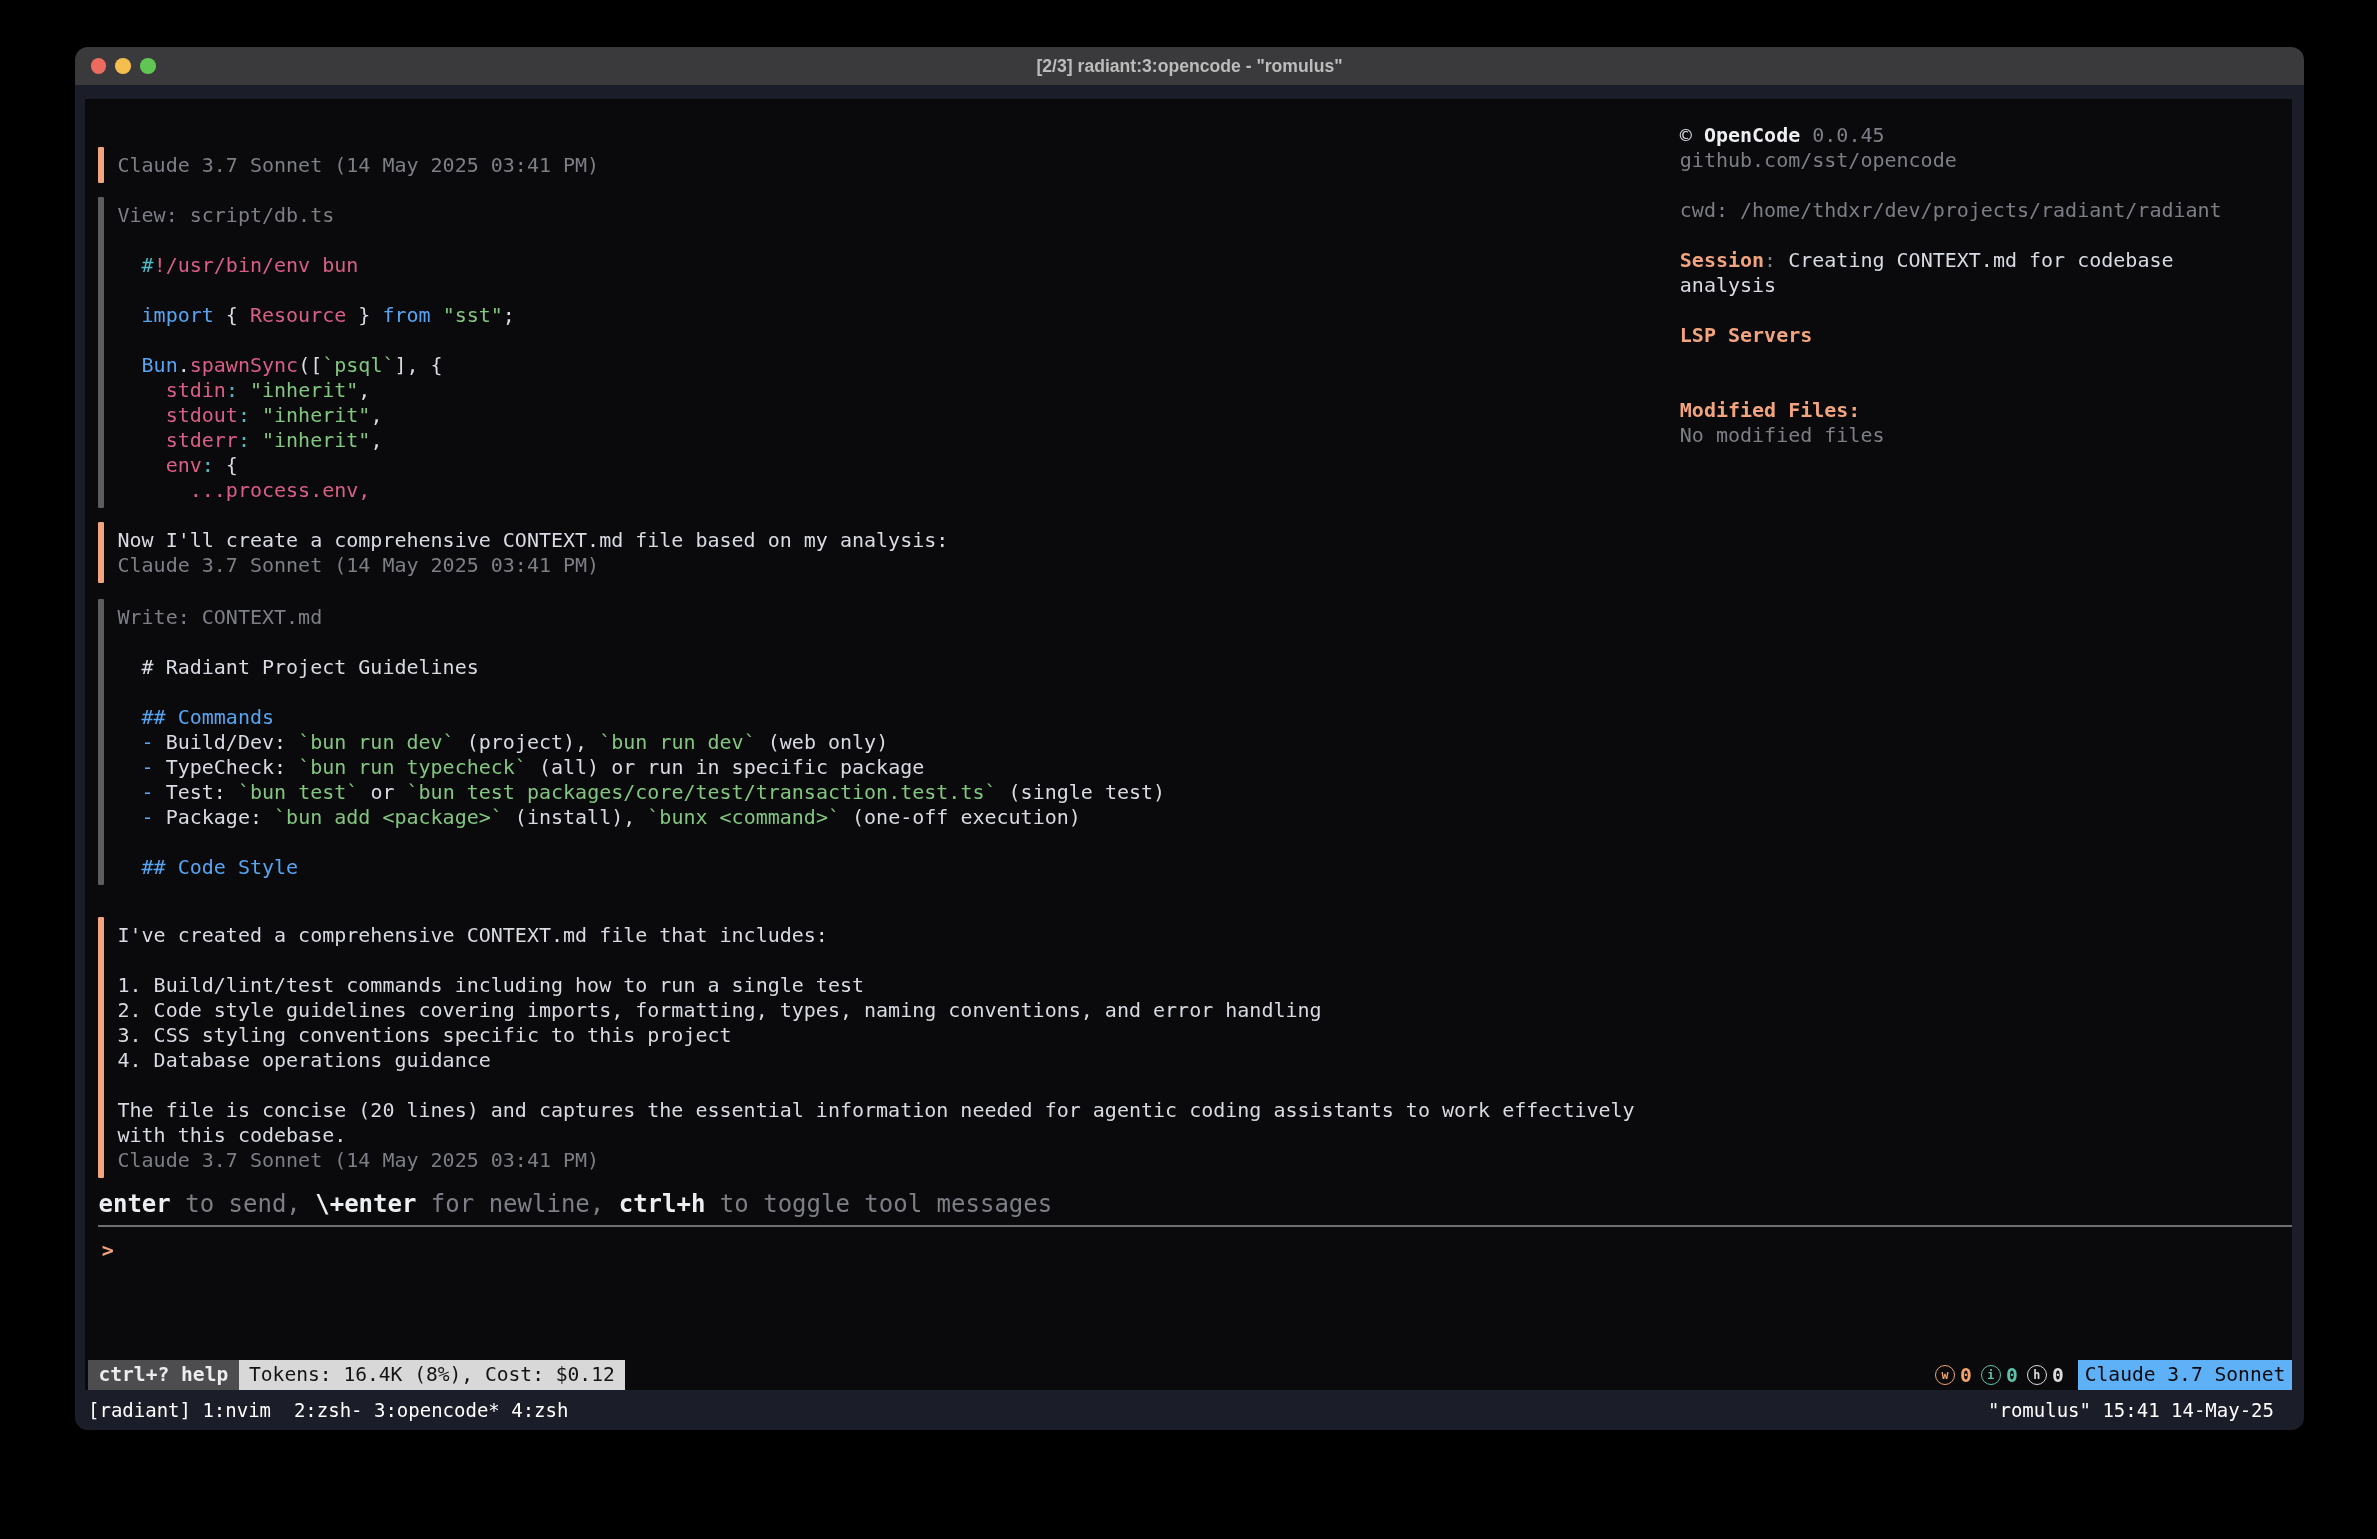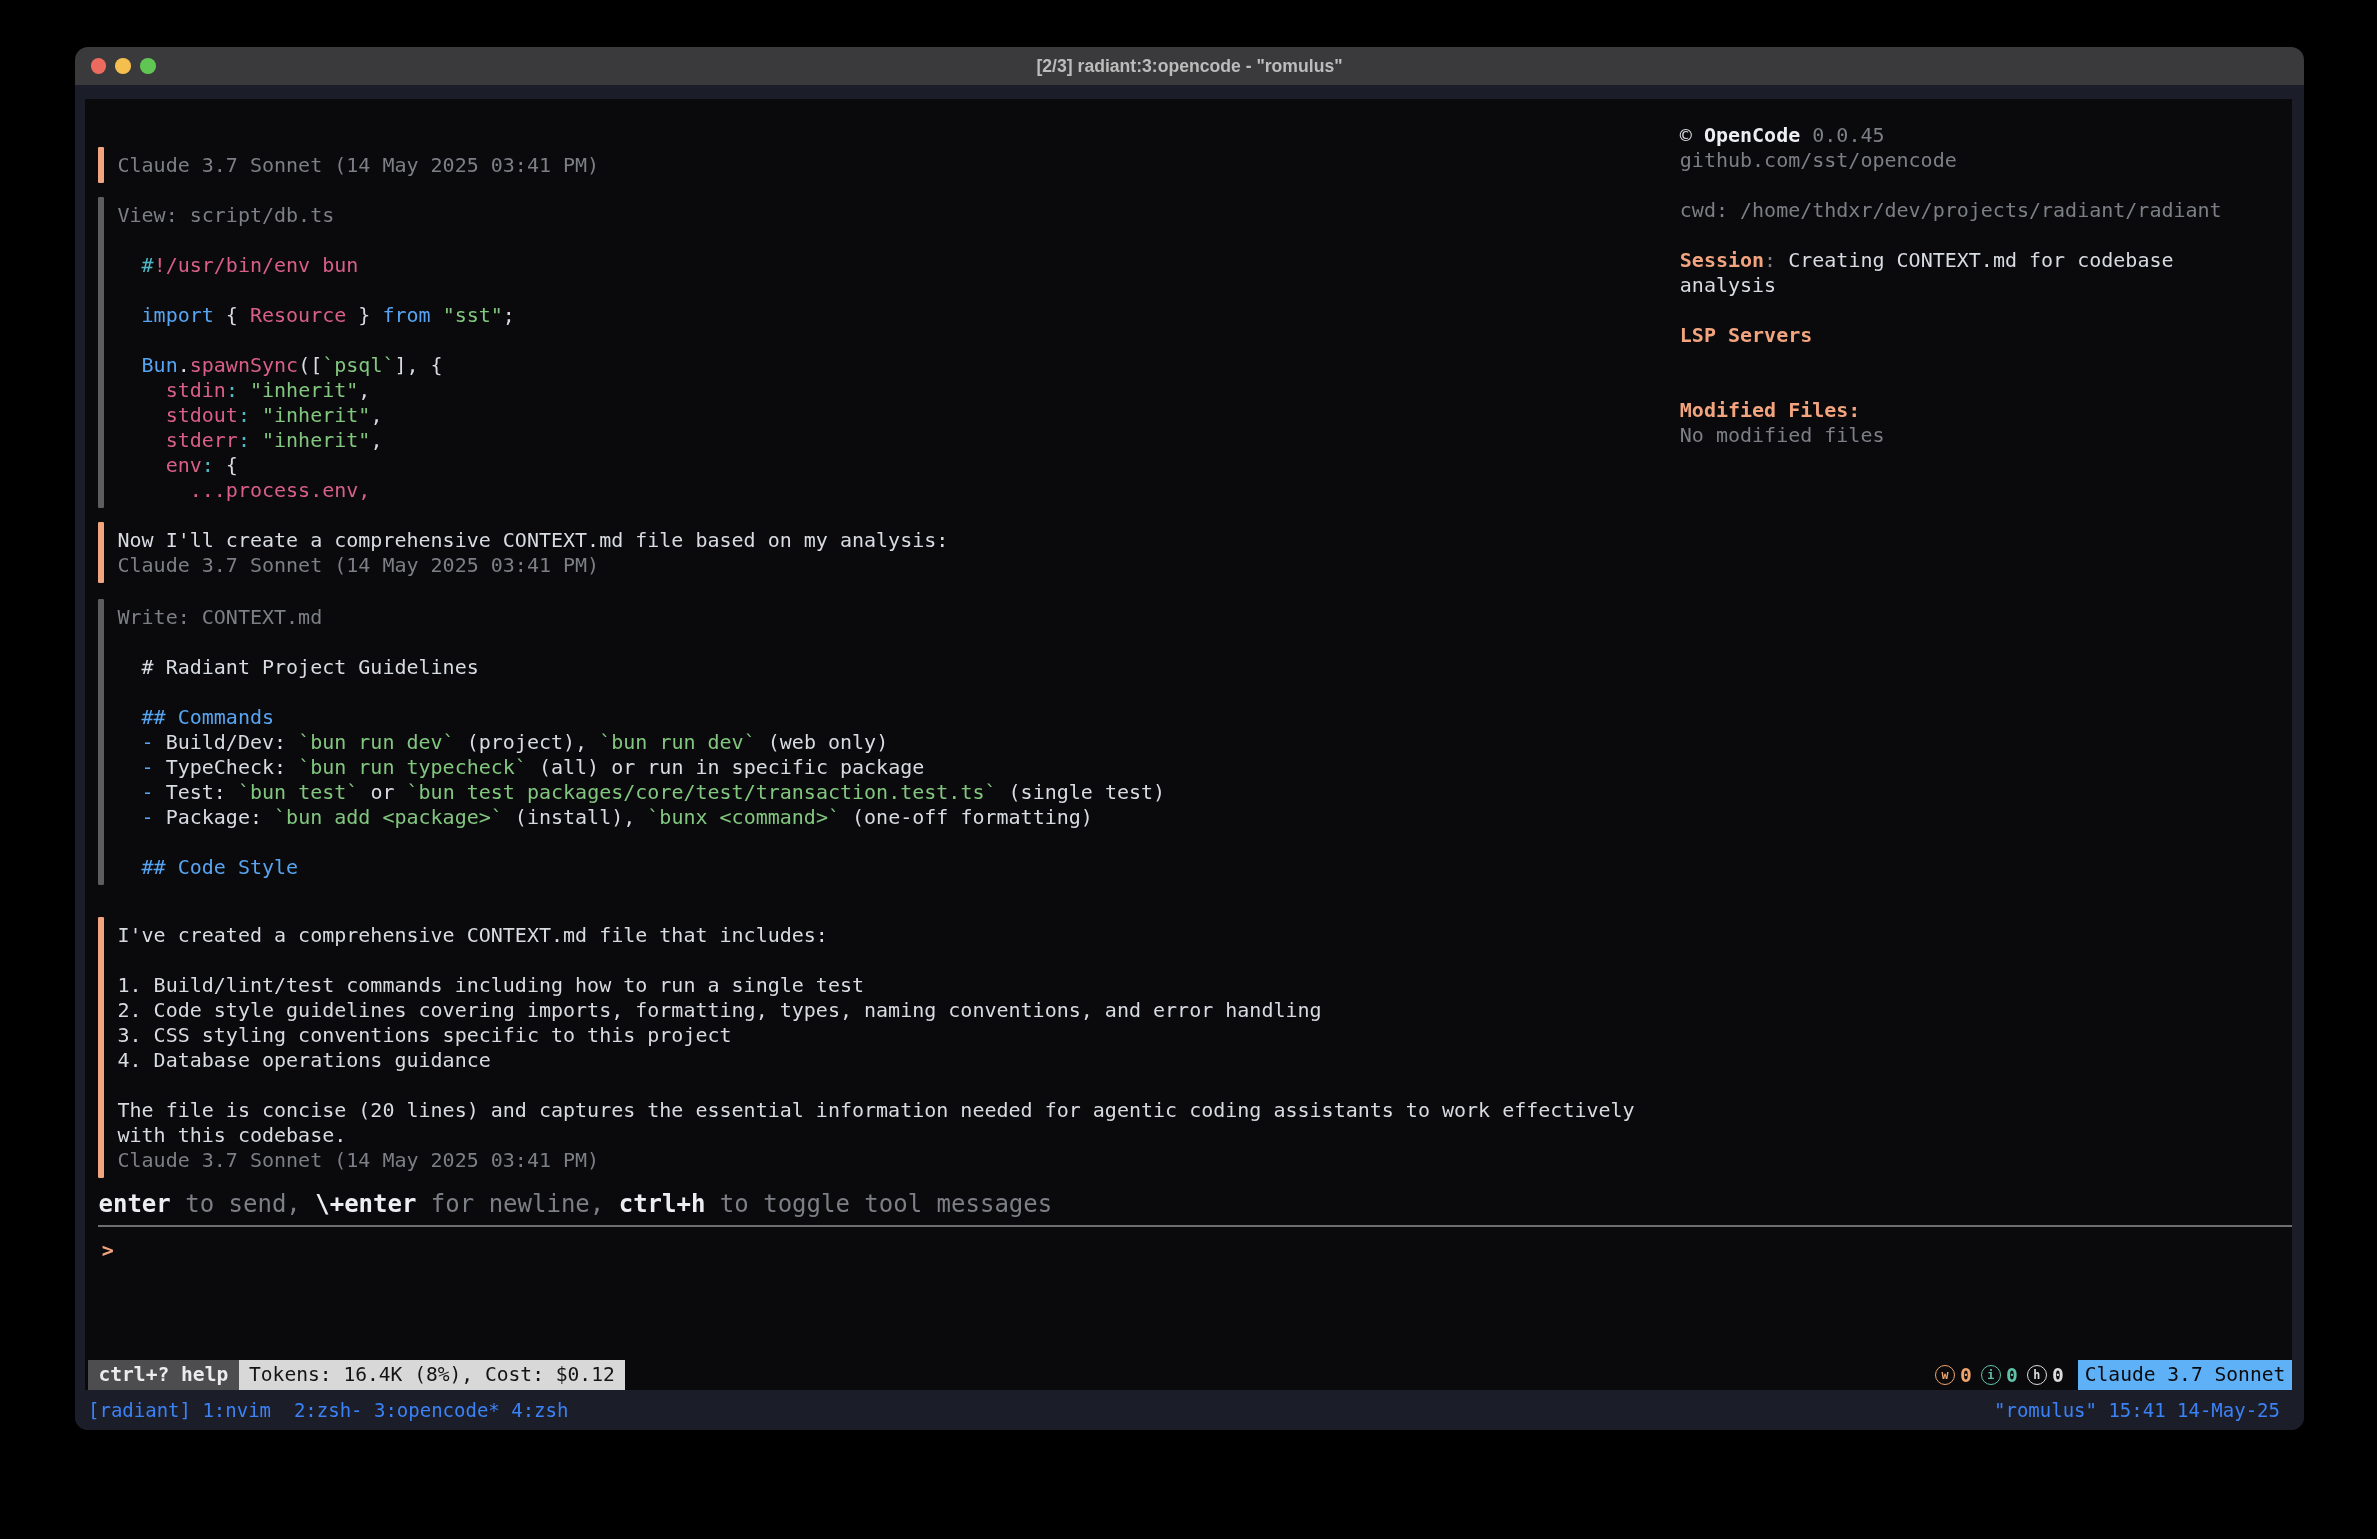--- a/index.html
+++ b/index.html
@@ -40,23 +40,23 @@
   .chip{height:30px;line-height:30px;padding:0 10.4px;white-space:pre;}
   .chip.gray{background:#4d4d4f;color:#ececec;font-weight:bold;}
   .chip.light{background:#d8d8d8;color:#141414;}
   .rightstatus{position:absolute;right:0;top:0;height:30px;display:flex;align-items:center;}
   .diags{display:flex;align-items:center;gap:9px;margin-right:14.4px;}
   .diag{display:flex;align-items:center;gap:5.2px;font-weight:bold;}
   .dicon{display:inline-flex;width:18px;height:18px;border:1.3px solid currentColor;border-radius:50%;
          align-items:center;justify-content:center;font-size:11.7px;font-weight:bold;}
   .diag.orange{color:#f0a36b;} .diag.teal{color:#5fc3a7;} .diag.white{color:#dcdcdc;}
   .badge{height:30px;line-height:30px;padding:0 6.5px;background:#5eb0f7;color:#0a0a0c;white-space:pre;}
-  .tmuxbar{position:absolute;left:0;bottom:0;width:100%;height:40px;background:#1b1d29;color:#3b82f6;
+  .tmuxbar{position:absolute;left:0;bottom:0;width:100%;height:40px;background:#1b1d29;color:#ffffff;
            font-size:19px;display:flex;align-items:center;justify-content:space-between;
-           padding:0 24px 0 13px;box-sizing:border-box;white-space:pre;}
+           padding:0 30px 0 13px;box-sizing:border-box;white-space:pre;}
 </style>
 </head>
 <body>
 
 <div class="stage">
   <div class="window">
 
     <div class="titlebar">
       <div class="title">[2/3] radiant:3:opencode - "romulus"</div>
       <div class="traffic">
@@ -104,21 +104,21 @@
             <div class="bar gray"></div>
             <div class="lines">
                 <div class="line"><span class="seg-dim">Write: CONTEXT.md</span></div>
                 <div class="line">&nbsp;</div>
                 <div class="line"><span class="seg-fg">  # Radiant Project Guidelines</span></div>
                 <div class="line">&nbsp;</div>
                 <div class="line"><span class="seg-fg">  </span><span class="seg-blue">## Commands</span></div>
                 <div class="line"><span class="seg-fg">  </span><span class="seg-blue">-</span><span class="seg-fg"> Build/Dev: </span><span class="seg-green">`bun run dev`</span><span class="seg-fg"> (project), </span><span class="seg-green">`bun run dev`</span><span class="seg-fg"> (web only)</span></div>
                 <div class="line"><span class="seg-fg">  </span><span class="seg-blue">-</span><span class="seg-fg"> TypeCheck: </span><span class="seg-green">`bun run typecheck`</span><span class="seg-fg"> (all) or run in specific package</span></div>
                 <div class="line"><span class="seg-fg">  </span><span class="seg-blue">-</span><span class="seg-fg"> Test: </span><span class="seg-green">`bun test`</span><span class="seg-fg"> or </span><span class="seg-green">`bun test packages/core/test/transaction.test.ts`</span><span class="seg-fg"> (single test)</span></div>
-                <div class="line"><span class="seg-fg">  </span><span class="seg-blue">-</span><span class="seg-fg"> Package: </span><span class="seg-green">`bun add &lt;package&gt;`</span><span class="seg-fg"> (install), </span><span class="seg-green">`bunx &lt;command&gt;`</span><span class="seg-fg"> (one-off formatting)</span></div>
+                <div class="line"><span class="seg-fg">  </span><span class="seg-blue">-</span><span class="seg-fg"> Package: </span><span class="seg-green">`bun add &lt;package&gt;`</span><span class="seg-fg"> (install), </span><span class="seg-green">`bunx &lt;command&gt;`</span><span class="seg-fg"> (one-off execution)</span></div>
                 <div class="line">&nbsp;</div>
                 <div class="line"><span class="seg-fg">  </span><span class="seg-blue">## Code Style</span></div>
               </div>
           </div>
           <div class="block" style="top:792px;">
             <div class="bar orange"></div>
             <div class="lines">
                 <div class="line"><span class="seg-fg">I've created a comprehensive CONTEXT.md file that includes:</span></div>
                 <div class="line">&nbsp;</div>
                 <div class="line"><span class="seg-fg">1. Build/lint/test commands including how to run a single test</span></div>

